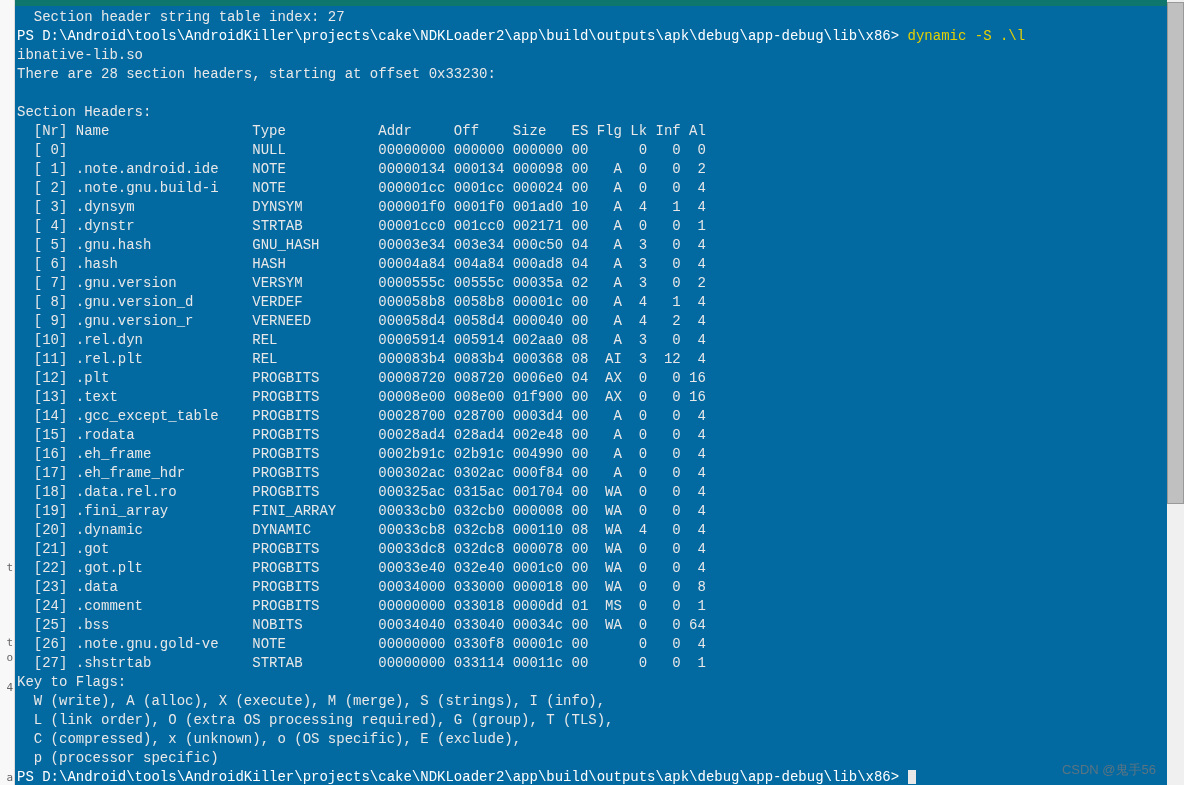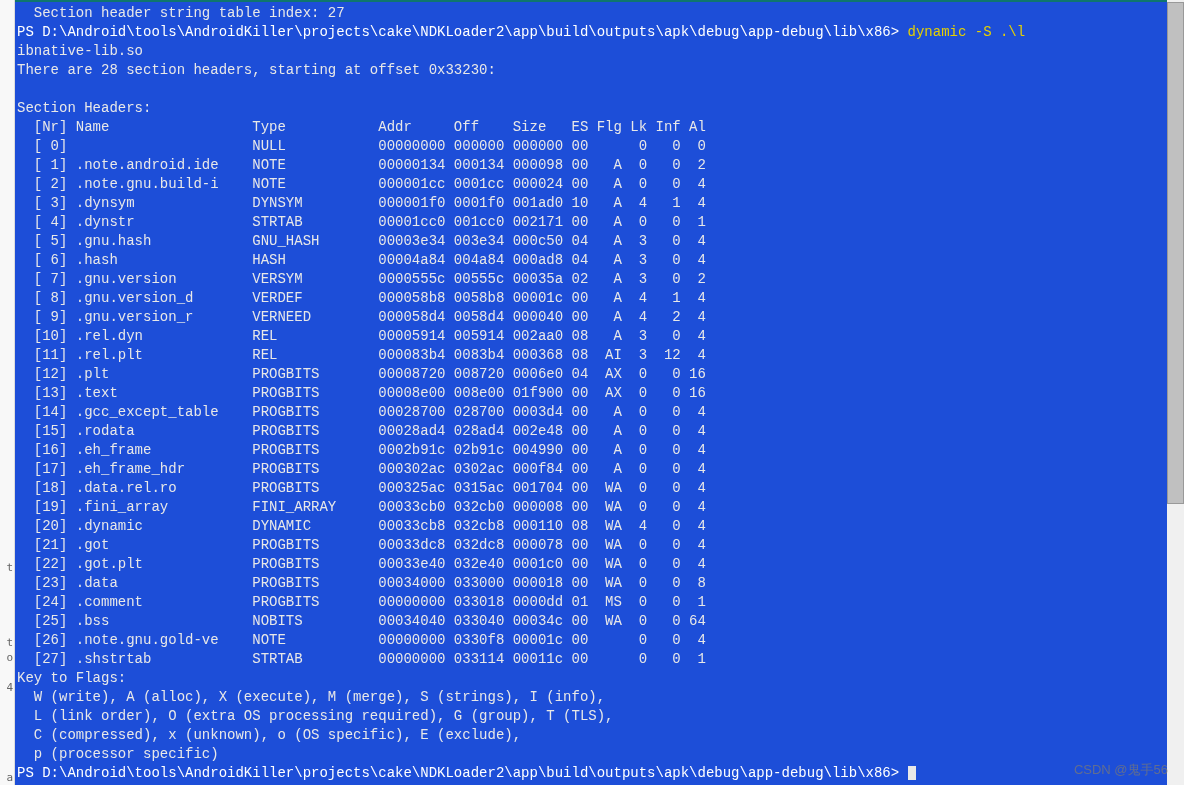--- a/index.html
+++ b/index.html
@@ -1,27 +1,27 @@
 <!DOCTYPE html>
 <html><head>
 <meta charset="utf-8">
 <style>
   html,body{margin:0;padding:0;background:#fff;width:1184px;height:785px;overflow:hidden}
   .wrap{display:flex;width:1184px;height:785px}
   .gutter{width:15px;background:#f8f8f8;border-right:1px solid #ddd;color:#666;
     font:11px/15px Consolas,monospace;text-align:right;padding:560px 1px 0 0;box-sizing:border-box;
     white-space:pre}
-  .term{flex:1;background:#1d4ed8;color:#e8e8e8;
+  .term{flex:1;background:#0369a1;color:#e8e8e8;
     font:14px/19px Consolas,"Courier New",monospace;white-space:pre;padding:2px 0 0 2px;
-    box-sizing:border-box;border-top:2px solid #0f766e;overflow:hidden}
+    box-sizing:border-box;border-top:6px solid #0f766e;overflow:hidden}
   .term .ps{color:#fff}
   .term .cmd{color:#e6d000}
   .scroll{width:17px;background:#f0f0f0}
   .thumb{margin-top:2px;height:500px;background:#c0c0c0;border:1px solid #999}
-  .wm{position:absolute;right:16px;bottom:6px;color:rgba(120,120,120,.75);
+  .wm{position:absolute;right:28px;bottom:6px;color:rgba(120,120,120,.75);
     font:13px "Microsoft YaHei",sans-serif}
   .cursor{display:inline-block;width:8px;height:14px;background:#e8e8e8;vertical-align:middle}
 </style>
 </head>
 <body>
 
 <div class="wrap">
   <div class="gutter" id="gut">t
 
 

